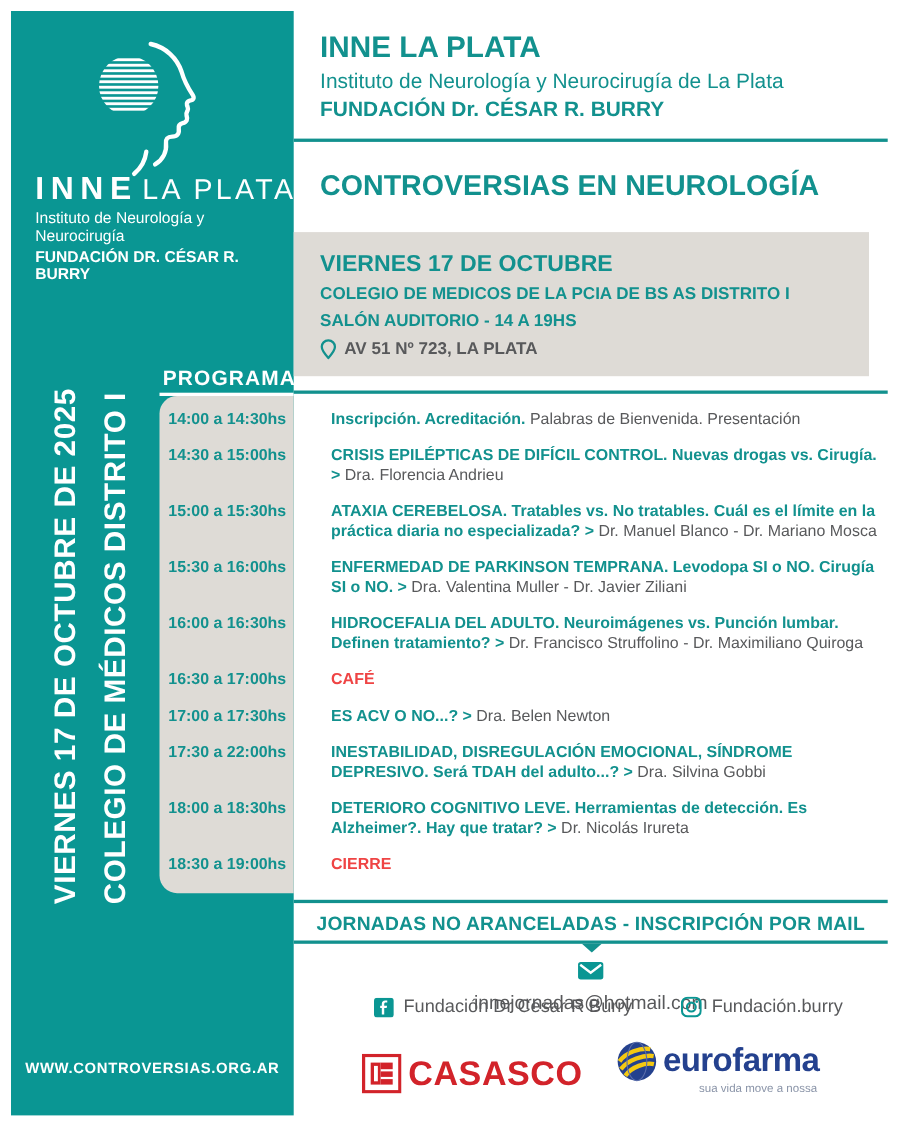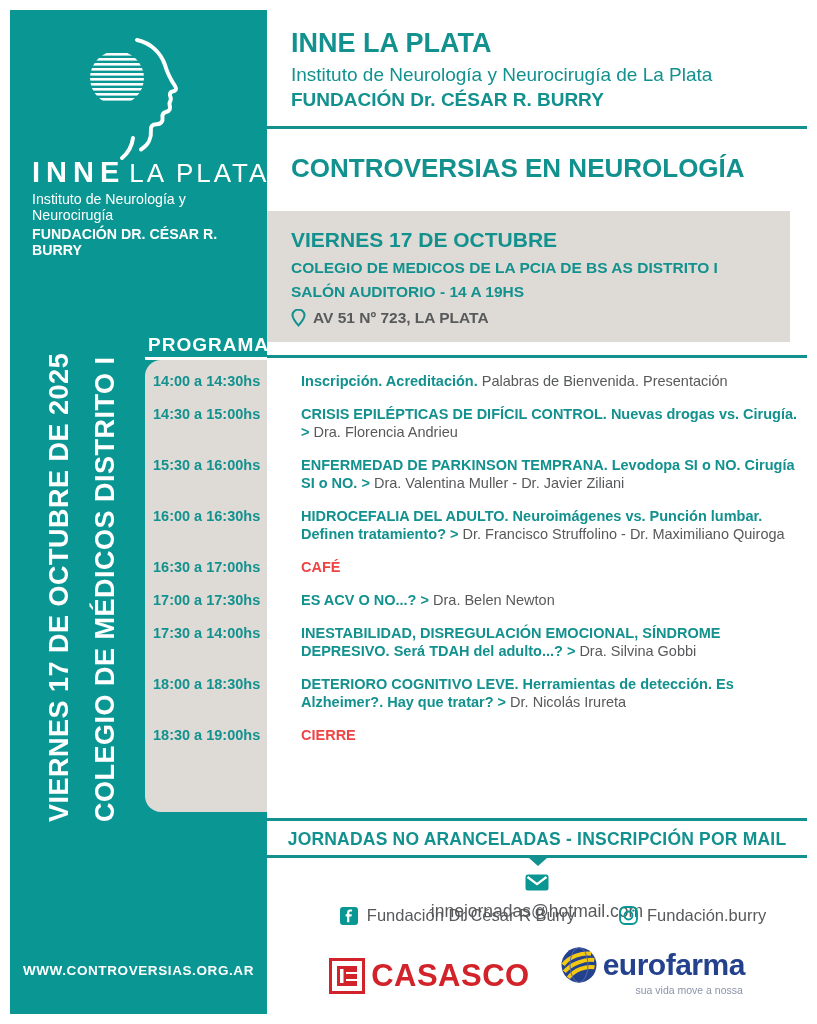--- a/index.html
+++ b/index.html
@@ -203,37 +203,41 @@
   <div class="schedule">
       <div class="sched-row">
         <div class="sched-time">14:00 a 14:30hs</div>
         <div class="sched-body"><span class="s-title">Inscripción. Acreditación.</span><span class="s-detail"> Palabras de Bienvenida. Presentación</span></div>
       </div>
       <div class="sched-row">
         <div class="sched-time">14:30 a 15:00hs</div>
         <div class="sched-body"><span class="s-title">CRISIS EPILÉPTICAS DE DIFÍCIL CONTROL. Nuevas drogas vs. Cirugía.</span><br><span class="s-arrow">&gt; </span><span class="s-speakers">Dra. Florencia Andrieu</span></div>
       </div>
       <div class="sched-row">
+        <div class="sched-time">15:00 a 15:30hs</div>
+        <div class="sched-body"><span class="s-title">ATAXIA CEREBELOSA. Tratables vs. No tratables. Cuál es el límite en la práctica diaria no especializada?</span> <span class="s-arrow">&gt; </span><span class="s-speakers">Dr. Manuel Blanco  -  Dr. Mariano Mosca</span></div>
+      </div>
+      <div class="sched-row">
         <div class="sched-time">15:30 a 16:00hs</div>
         <div class="sched-body"><span class="s-title">ENFERMEDAD DE PARKINSON TEMPRANA. Levodopa SI o NO. Cirugía SI o NO.</span> <span class="s-arrow">&gt; </span><span class="s-speakers">Dra. Valentina Muller  -  Dr. Javier Ziliani</span></div>
       </div>
       <div class="sched-row">
         <div class="sched-time">16:00 a 16:30hs</div>
         <div class="sched-body"><span class="s-title">HIDROCEFALIA DEL ADULTO. Neuroimágenes vs. Punción lumbar. Definen tratamiento?</span> <span class="s-arrow">&gt; </span><span class="s-speakers">Dr. Francisco Struffolino  -  Dr. Maximiliano Quiroga</span></div>
       </div>
       <div class="sched-row">
         <div class="sched-time">16:30 a 17:00hs</div>
         <div class="sched-body"><span class="s-title dark">CAFÉ</span></div>
       </div>
       <div class="sched-row">
         <div class="sched-time">17:00 a 17:30hs</div>
         <div class="sched-body"><span class="s-title">ES ACV O NO...?</span> <span class="s-arrow">&gt; </span><span class="s-speakers">Dra. Belen Newton</span></div>
       </div>
       <div class="sched-row">
-        <div class="sched-time">17:30 a 14:00hs</div>
+        <div class="sched-time">17:30 a 22:00hs</div>
         <div class="sched-body"><span class="s-title">INESTABILIDAD, DISREGULACIÓN EMOCIONAL, SÍNDROME DEPRESIVO. Será TDAH del adulto...?</span> <span class="s-arrow">&gt; </span><span class="s-speakers">Dra. Silvina Gobbi</span></div>
       </div>
       <div class="sched-row">
         <div class="sched-time">18:00 a 18:30hs</div>
         <div class="sched-body"><span class="s-title">DETERIORO COGNITIVO LEVE. Herramientas de detección. Es Alzheimer?. Hay que tratar?</span> <span class="s-arrow">&gt; </span><span class="s-speakers">Dr. Nicolás Irureta</span></div>
       </div>
       <div class="sched-row">
         <div class="sched-time">18:30 a 19:00hs</div>
         <div class="sched-body"><span class="s-title dark">CIERRE</span></div>
       </div>

